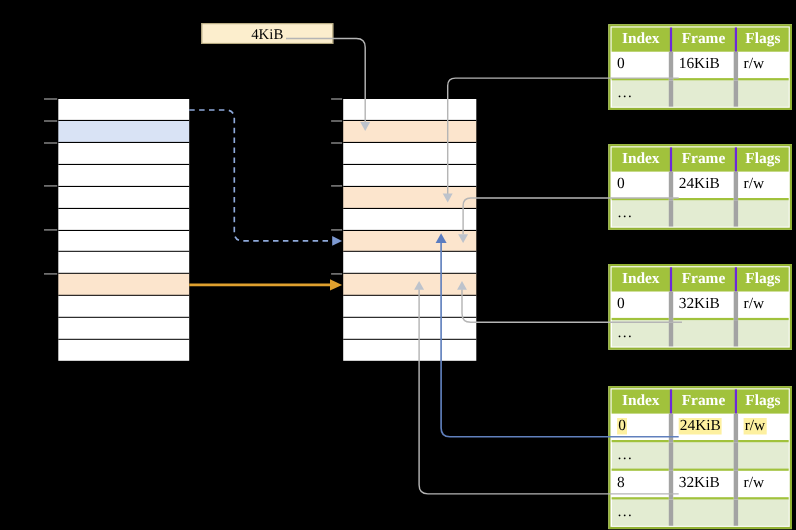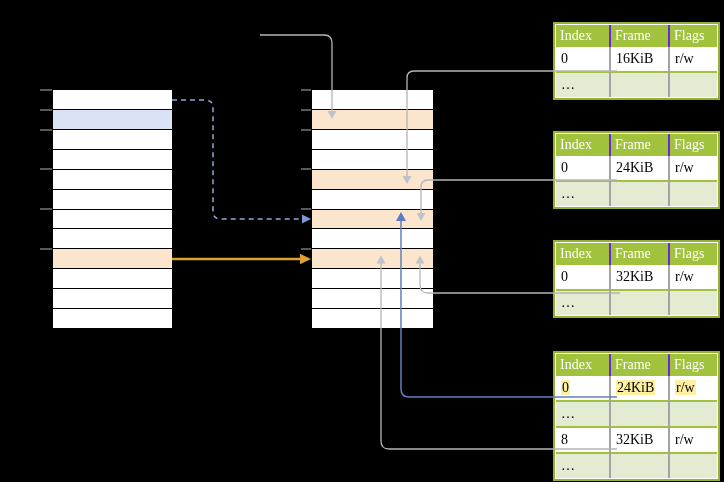--- a/index.html
+++ b/index.html
@@ -68,52 +68,55 @@
     font-family: "Liberation Serif", serif;
     font-size: 14px;
     table-layout: fixed;
   }
   .ptable col.c-index { width: 54px; }
   .ptable col.c-frame { width: 59px; }
   .ptable col.c-flags { width: 48px; }
   .ptable th {
     background: #a1c23c;
     color: #ffffff;
-    font-weight: normal;
-    text-align: left;
+    font-weight: bold;
+    text-align: center;
     height: 20px;
     padding: 1px 4px;
     font-size: 14px;
   }
   .ptable th + th { border-left: 2px solid #6d28d9; }
   .ptable td {
     height: 22px;
     padding: 1px 5px;
     background: #ffffff;
     color: #000;
     overflow: hidden;
     white-space: nowrap;
   }
-  .ptable td + td { border-left: 2px solid #a3a3a3; }
+  .ptable td + td { border-left: 4px solid #a3a3a3; }
   .ptable tbody tr + tr td { border-top: 2px solid #a1c23c; }
   .ptable tr.alt td { background: #e3ecd2; }
   .hl { background: #fdf0a0; padding: 0 1px; }
 
   
   #connectors {
     position: absolute;
     left: 0; top: 0;
     pointer-events: none;
   }
 </style>
 </head>
 <body>
 
 <div id="canvas">
 
+  <div id="page-size-label">
+    <span>4KiB</span>
+  </div>
 
   <div id="virtual-memory-column" class="memcol">
     <div class="mrow"></div>
     <div class="mrow blue"></div>
     <div class="mrow"></div>
     <div class="mrow"></div>
     <div class="mrow"></div>
     <div class="mrow"></div>
     <div class="mrow"></div>
     <div class="mrow"></div>

